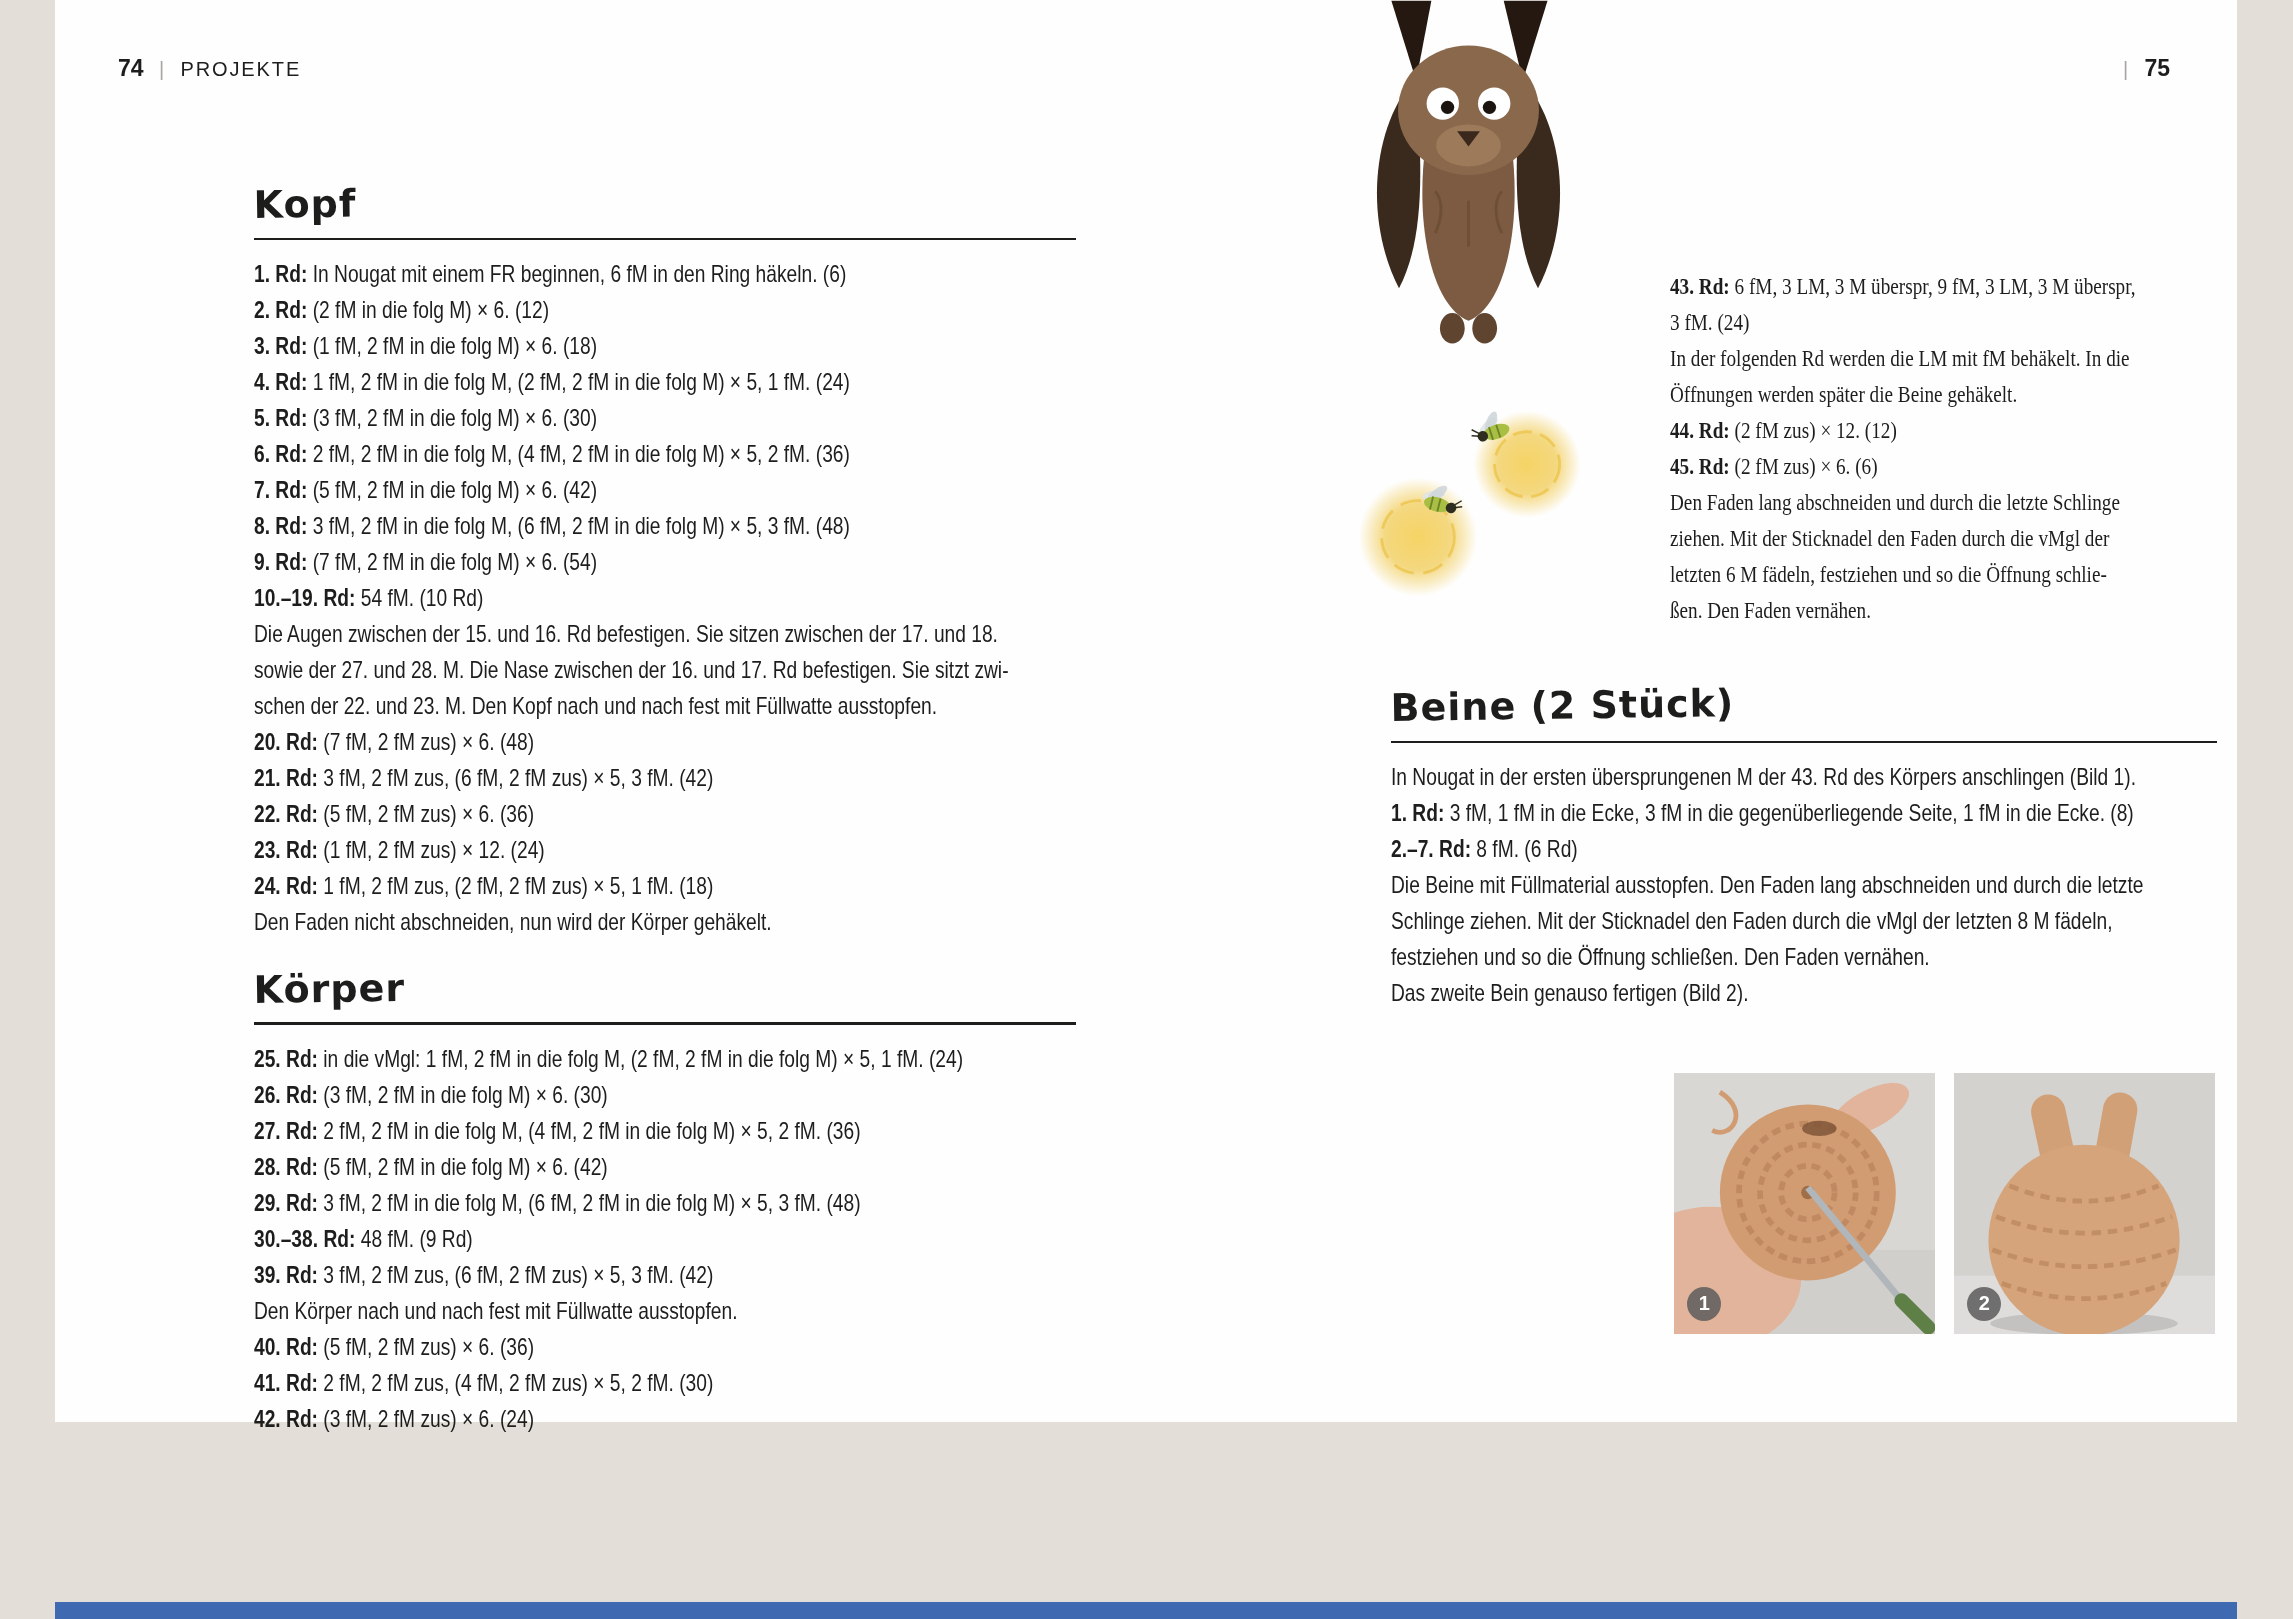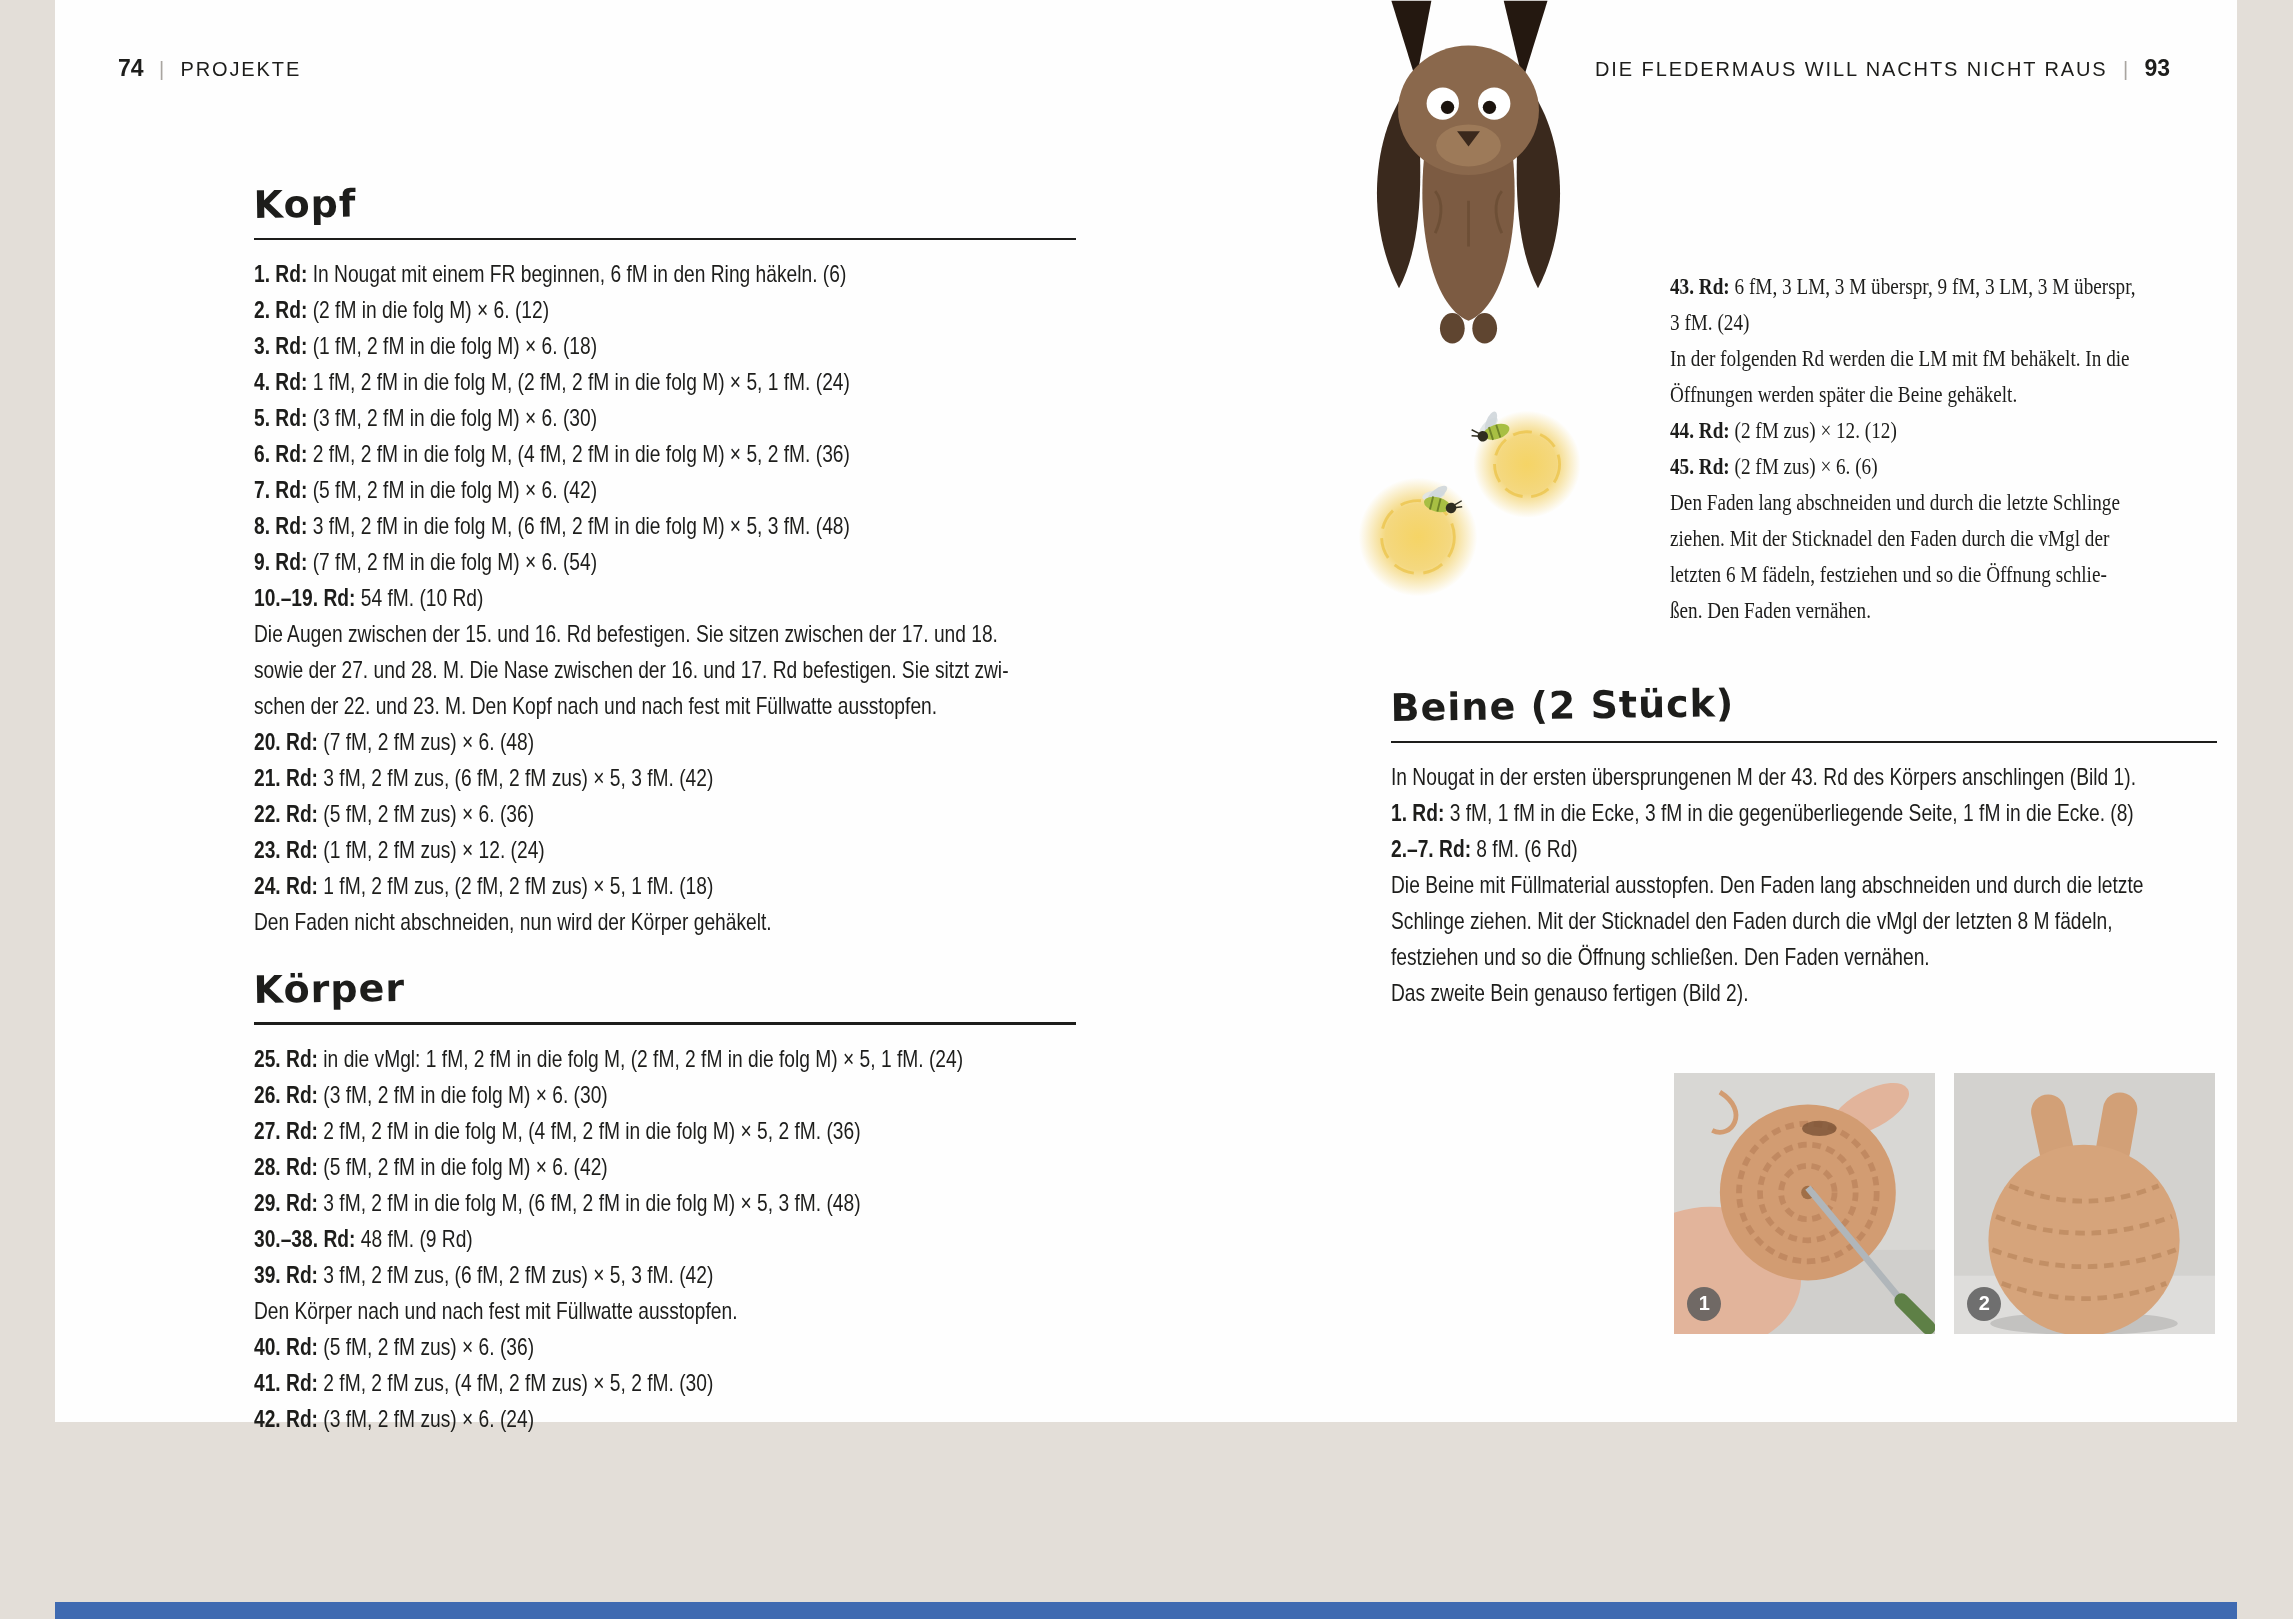--- a/index.html
+++ b/index.html
@@ -95,23 +95,22 @@
 
 <div class="spread">
 
   <div class="page-header header-left">
     <span class="folio">74</span>
     <span class="sep">|</span>
     <span class="runhead">PROJEKTE</span>
   </div>
 
   <div class="page-header header-right">
-    <span class="runhead">DIE FLEDERMAUS WILL NACHTS NICHT RAUS</span>
     <span class="sep">|</span>
-    <span class="folio">93</span>
+    <span class="folio">75</span>
   </div>
 
   <section class="col-left">
     <h2 class="hand">Kopf</h2>
     <div class="rule"></div>
     <div class="lines">
 
         <div class="line"><strong>1. Rd:</strong><span> In Nougat mit einem FR beginnen, 6 fM in den Ring häkeln. (6)</span></div>
 
         <div class="line"><strong>2. Rd:</strong><span> (2 fM in die folg M) × 6. (12)</span></div>

